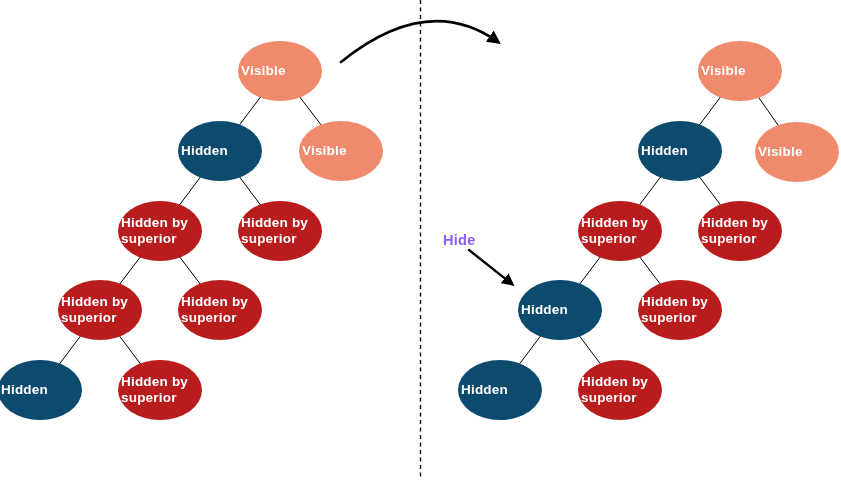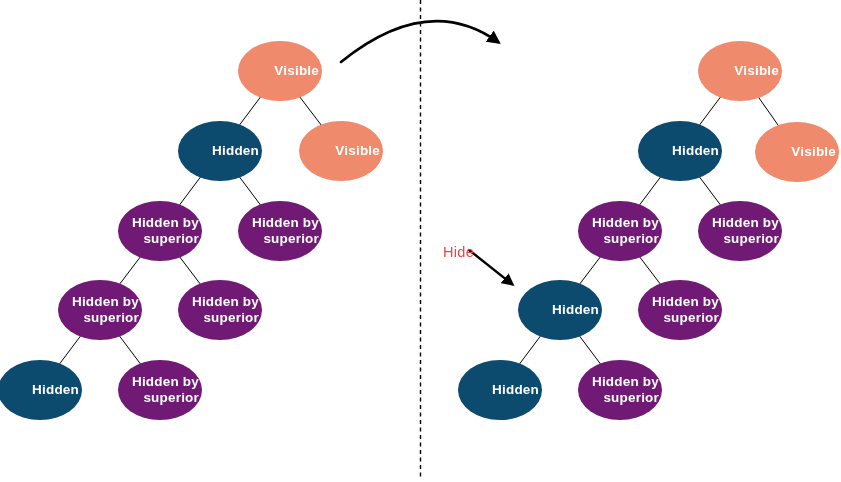--- a/index.html
+++ b/index.html
@@ -27,37 +27,37 @@
     height: 60px;
     border-radius: 50%;
     display: flex;
     align-items: center;
     justify-content: center;
     z-index: 2;
   }
   .node span {
     display: block;
     width: 78px;
-    text-align: right;
+    text-align: left;
     color: #ffffff;
     font-size: 13.5px;
     font-weight: 600;
     line-height: 1.22;
     letter-spacing: 0.2px;
   }
   .state-visible { background: #EF8A6C; }
   .state-hidden { background: #0c4a6e; }
-  .state-hbs { background: #701a75; }
+  .state-hbs { background: #b91c1c; }
   .hide-label {
     position: absolute;
     left: 443px;
-    top: 244px;
+    top: 232px;
     font-size: 14.5px;
-    font-weight: 400;
-    color: #ef4444;
+    font-weight: 700;
+    color: #8b5cf6;
     z-index: 3;
     letter-spacing: 0.3px;
   }
 </style>
 </head>
 <body>
 
 <div class="stage">
 
   <svg class="edges-layer" width="841" height="482" viewBox="0 0 841 482" xmlns="http://www.w3.org/2000/svg">

